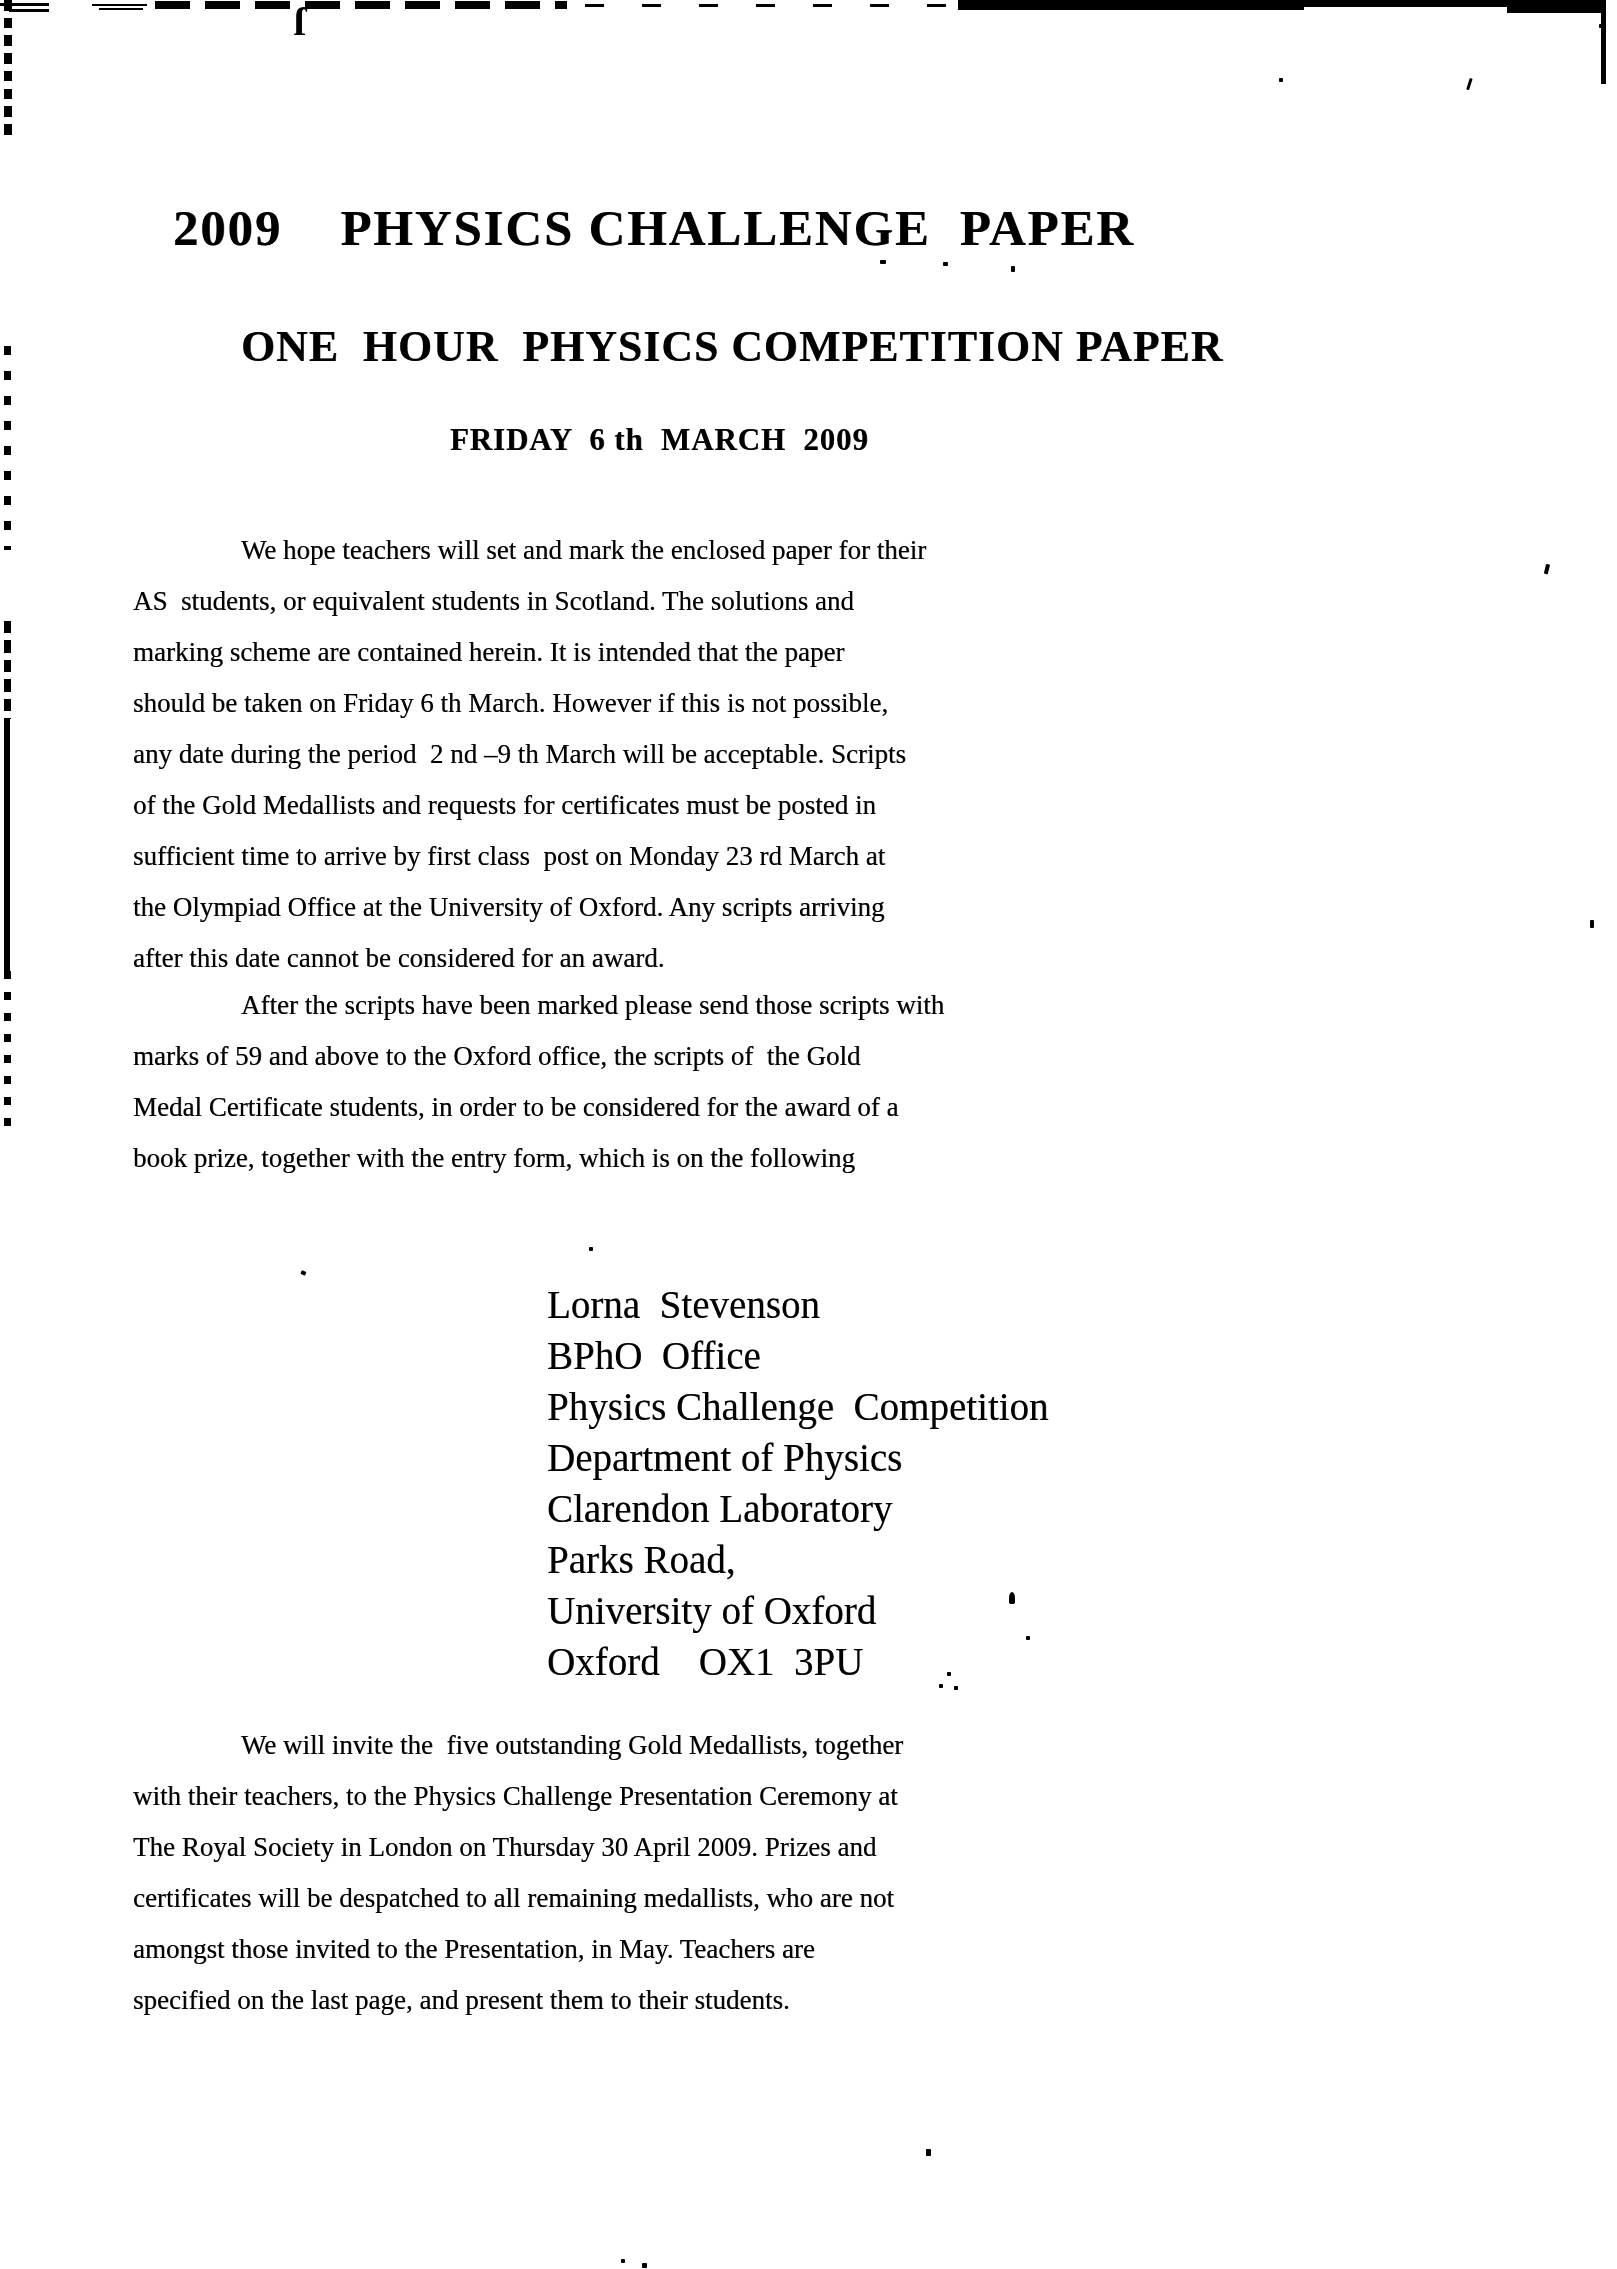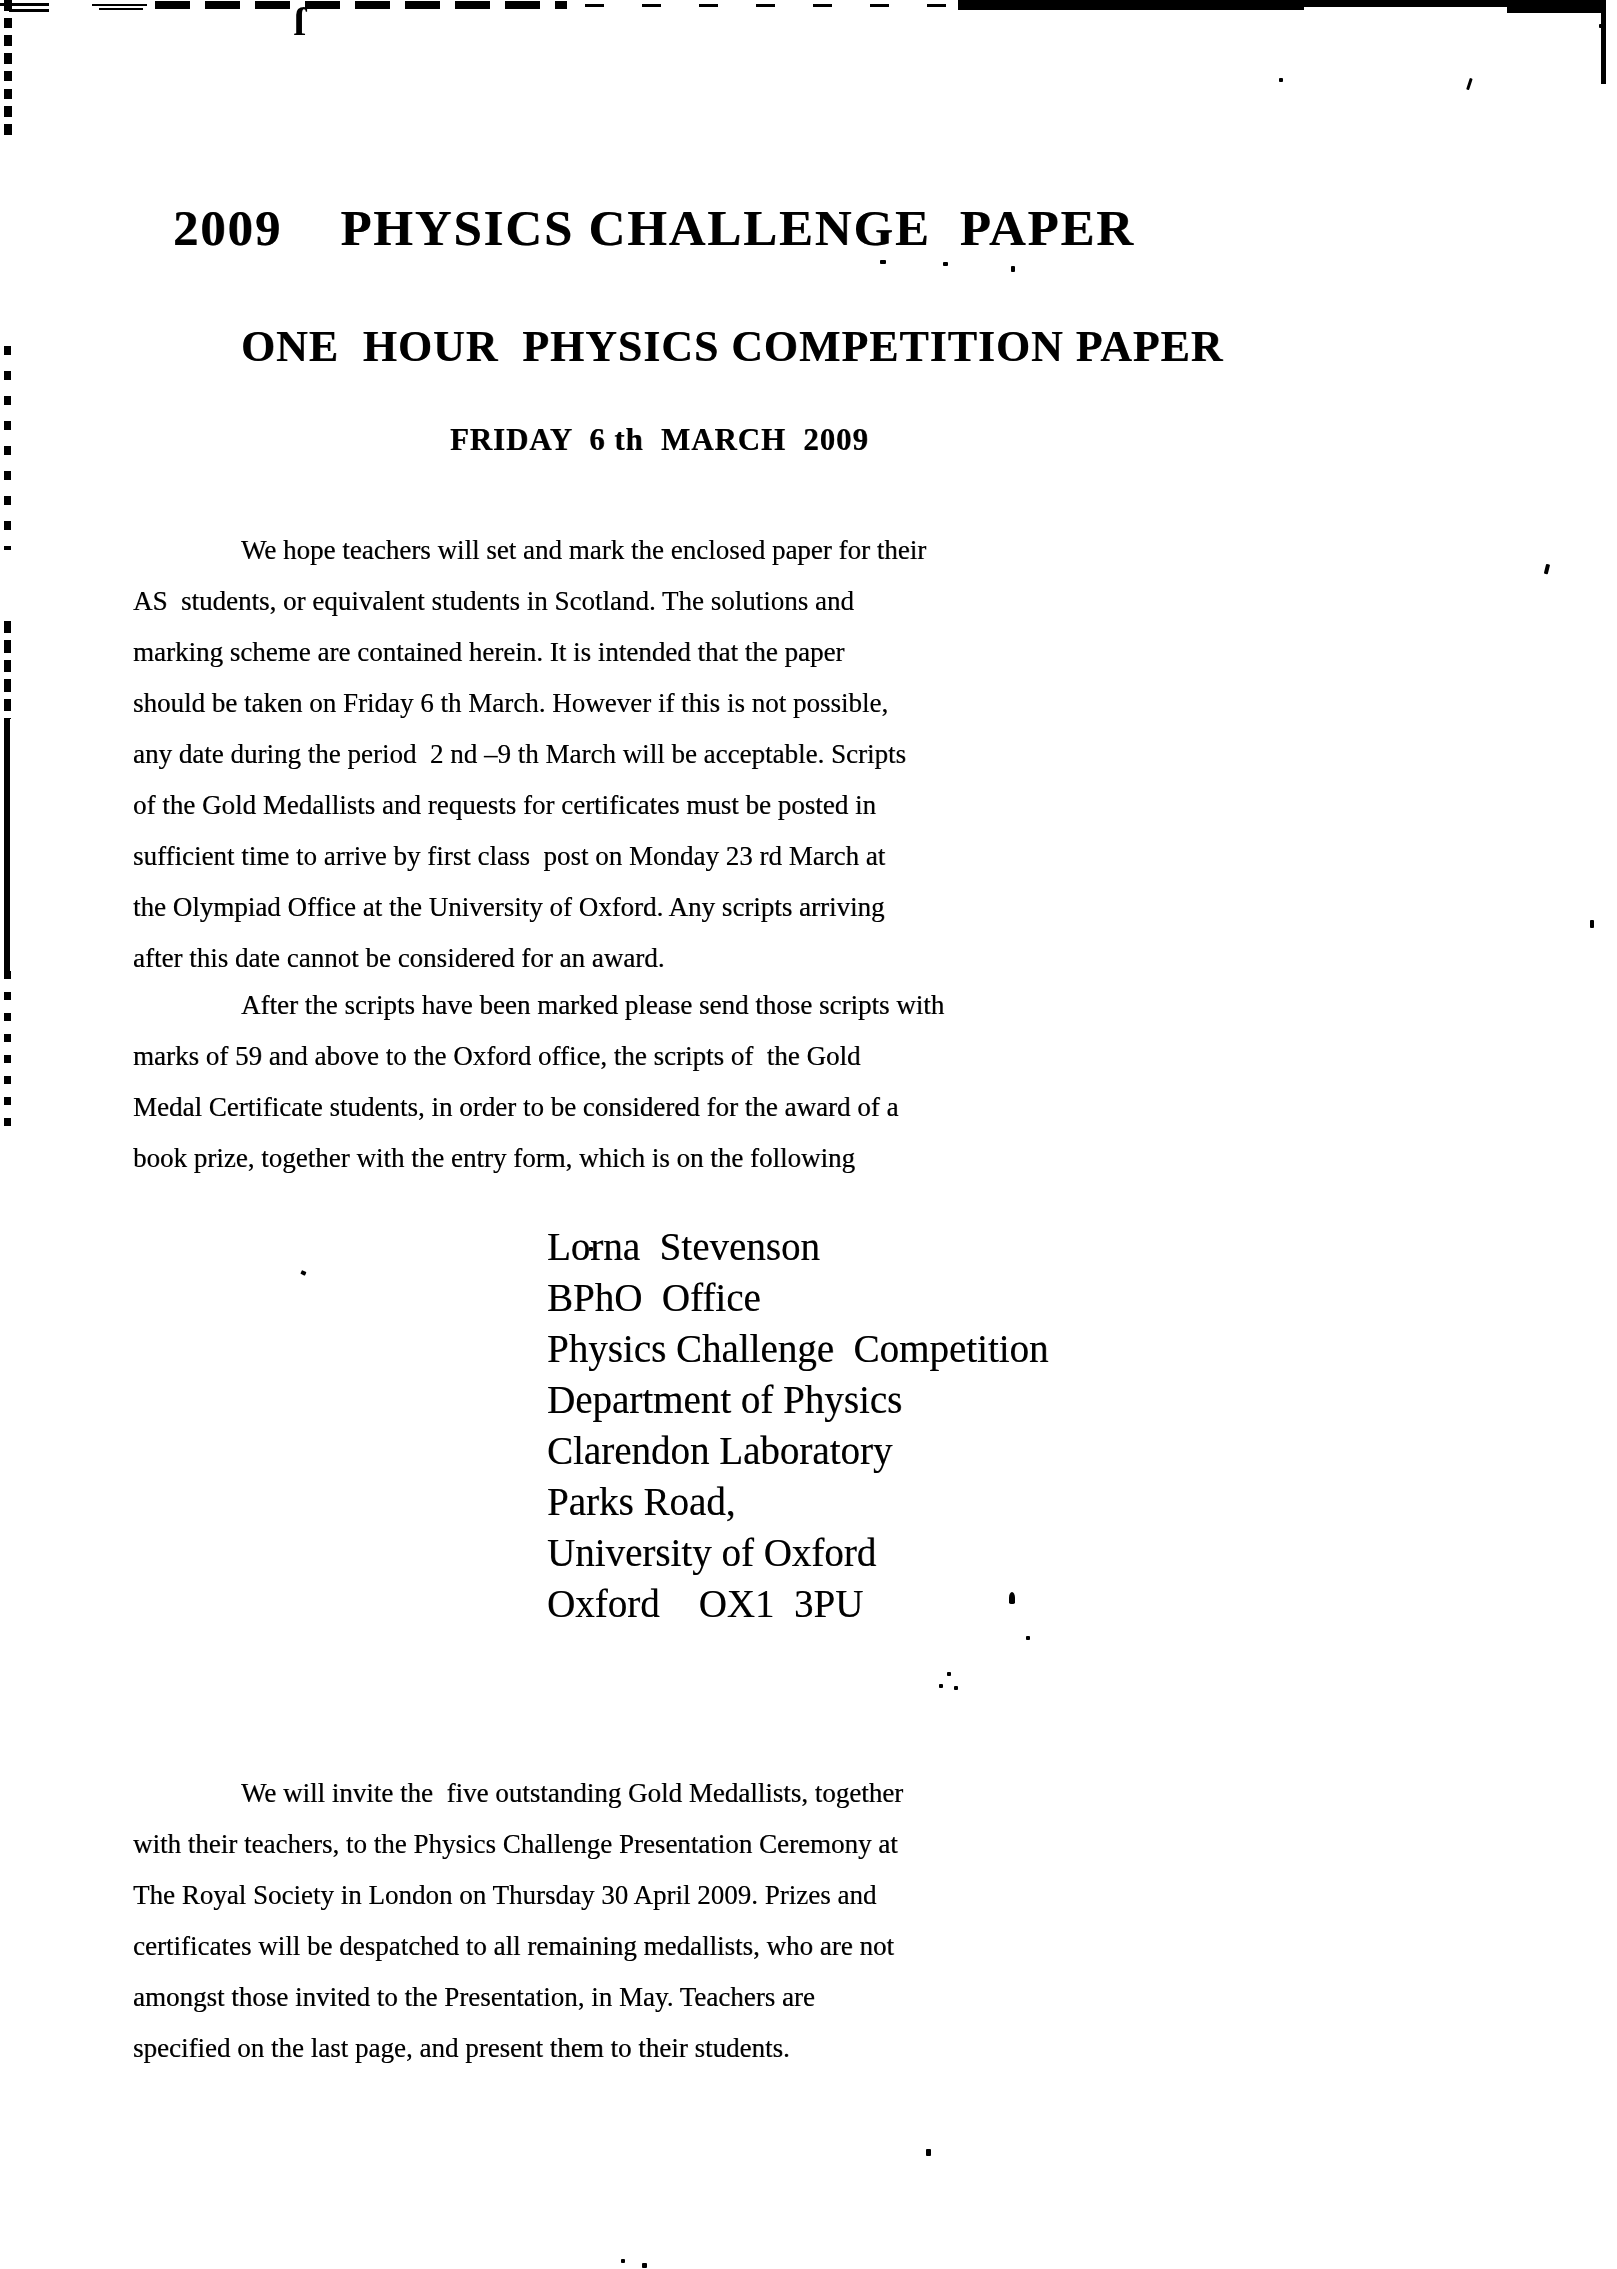--- a/index.html
+++ b/index.html
@@ -25,24 +25,24 @@
     white-space:pre;
   }
   .dateline {
     position:absolute; left:450px; top:422px;
     font-size:31px; font-weight:bold; letter-spacing:0.9px;
     white-space:pre;
   }
   .para { position:absolute; font-size:27px; line-height:51px; }
   .p1 { left:133px; top:525px; }
   .p2 { left:133px; top:980px; }
-  .p3 { left:133px; top:1720px;margin-top:48px; }
+  .p3 { left:133px; top:1720px; }
   .indent { padding-left:108px; }
   .address {
-    position:absolute; left:547px; top:1221px;
+    position:absolute; left:547px; top:1279px;
     font-size:39px; line-height:51px;
   }
 
   
   .noise { position:absolute; background:#000; }
   .top-seg1a { left:0; top:2.7px; width:49px; height:3.5px; }
   .top-seg1b { left:8.9px; top:8.9px; width:40px; height:2.7px; }
   .top-seg2  { left:92px; top:3.5px; width:55px; height:2.7px; }
   .top-seg2b { left:99px; top:8px; width:44px; height:1.8px; }
   .top-seg3  {

